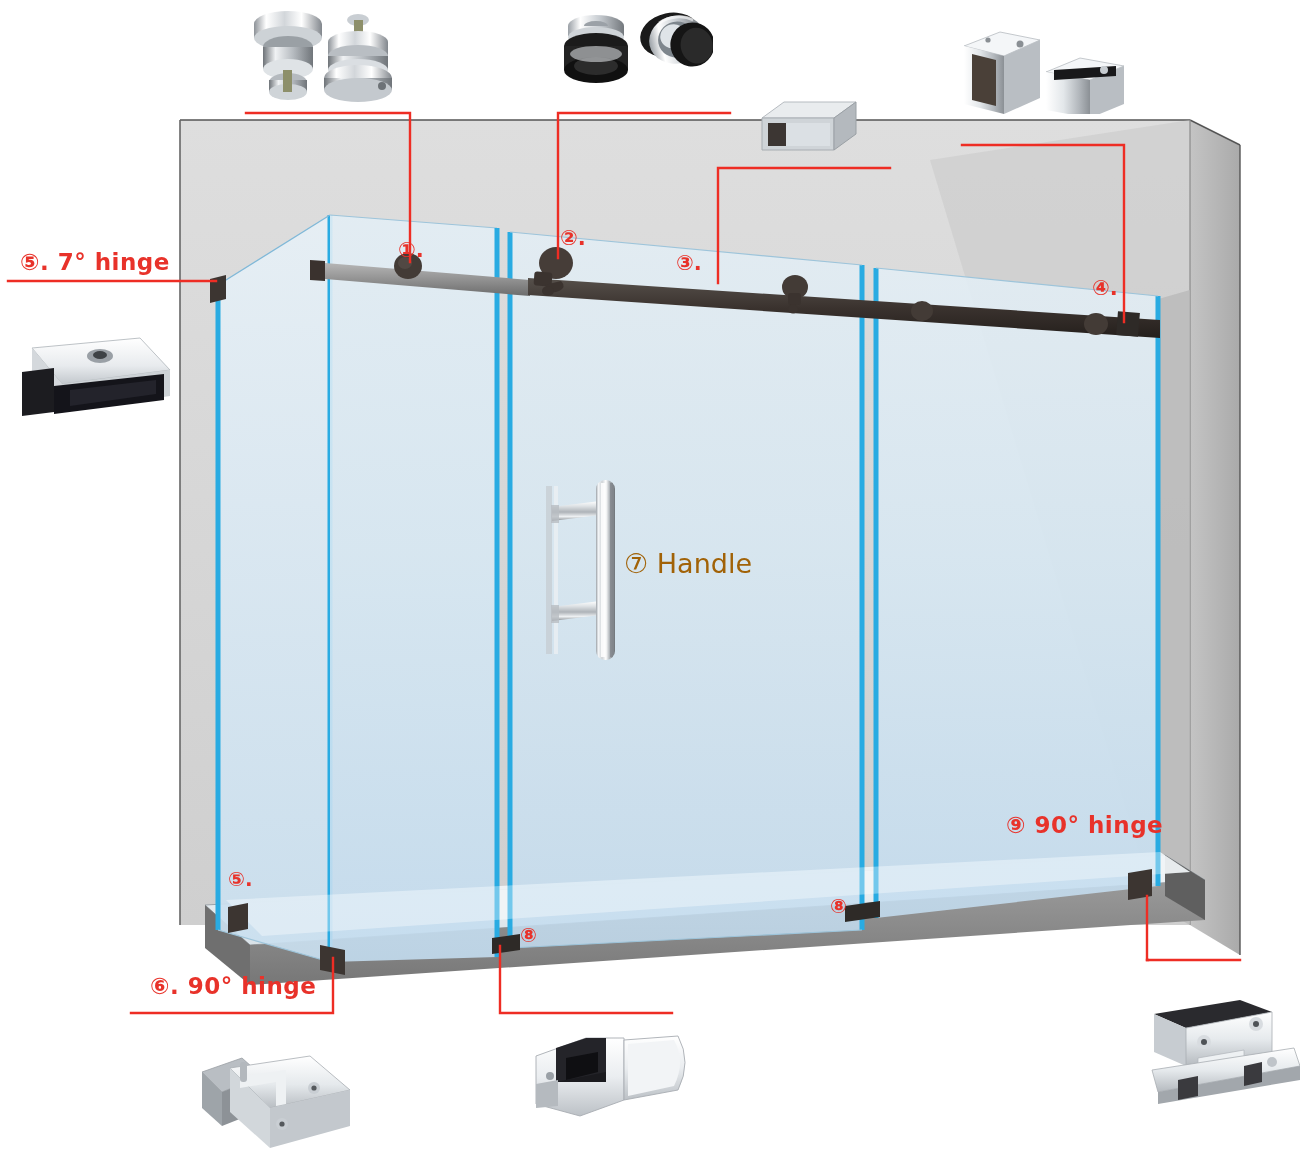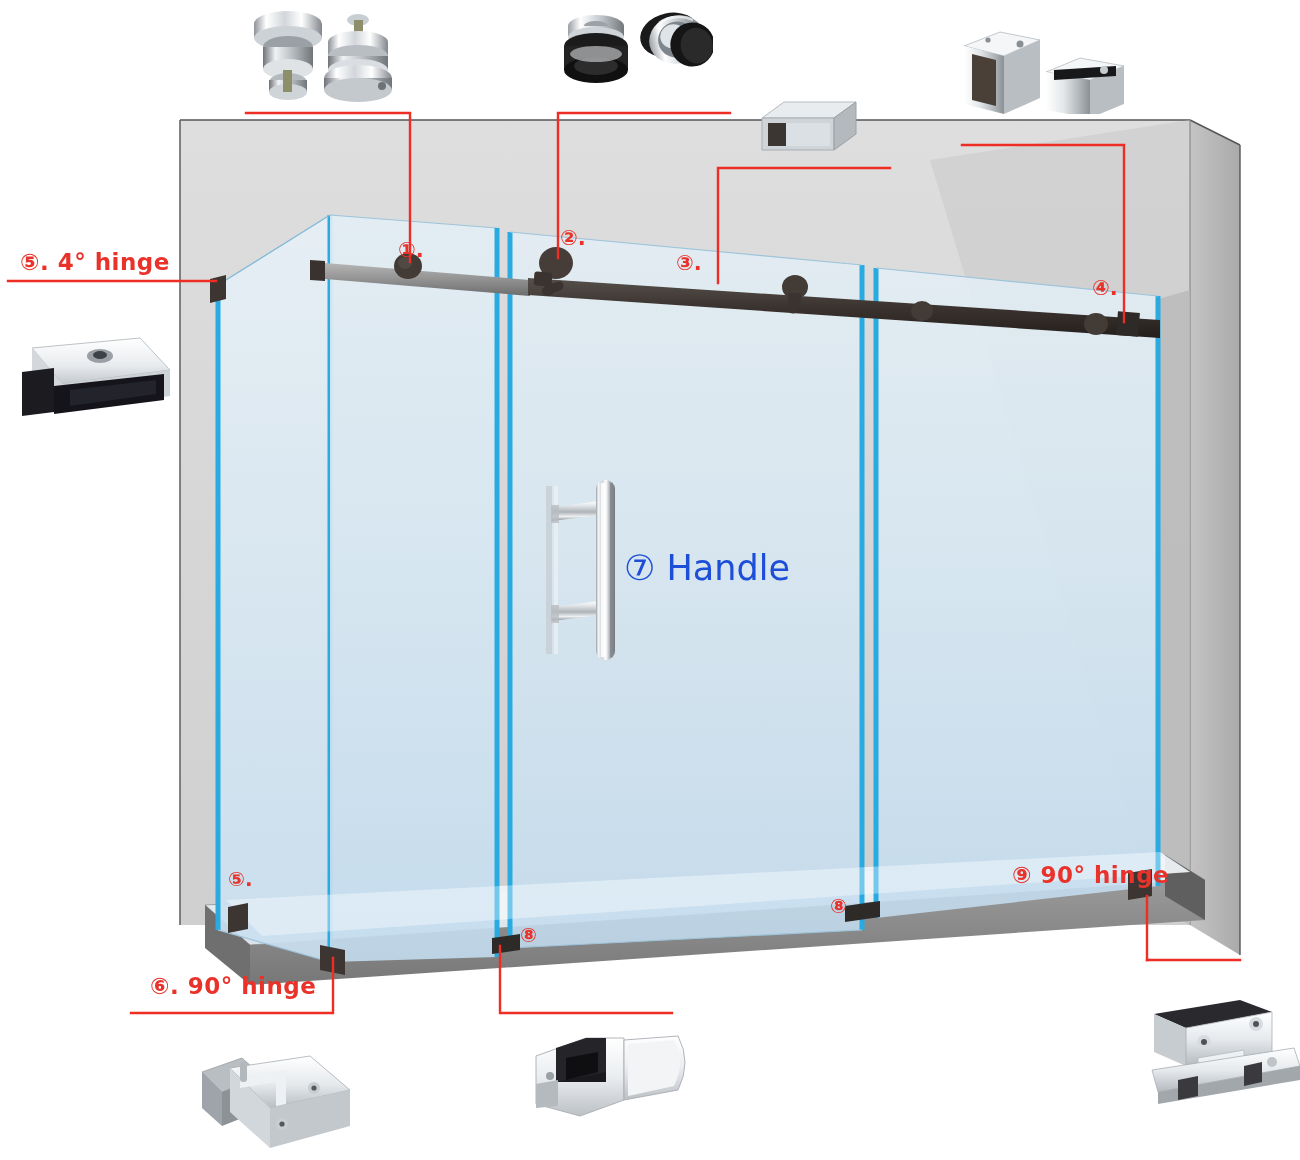--- a/index.html
+++ b/index.html
@@ -1,21 +1,21 @@
 <!DOCTYPE html>
 <html><head>
 <meta charset="utf-8">
 <style>
   html,body{margin:0;padding:0;background:#ffffff;}
   body{width:1300px;height:1160px;position:relative;overflow:hidden;
        font-family:"DejaVu Sans","Liberation Sans",sans-serif;}
   #stage{position:absolute;inset:0;width:1300px;height:1160px;}
   svg.layer{position:absolute;left:0;top:0;width:1300px;height:1160px;overflow:visible;}
   .calloutTxt{position:absolute;color:#e8322a;white-space:nowrap;font-weight:700;}
-  .handleLabel{position:absolute;color:#1d4ed8;font-size:35px;white-space:nowrap;}
+  .handleLabel{position:absolute;color:#a16207;font-size:27px;white-space:nowrap;}
   .photo{position:absolute;}
 </style>
 </head>
 <body>
 
 <div id="stage">
 
   <svg class="layer" viewBox="0 0 1300 1160">
     <defs>
       <linearGradient id="glassG" x1="0" y1="0" x2="0" y2="1">
@@ -415,27 +415,27 @@
   </svg>
 
   <div class="calloutTxt" style="left:398px;top:238px;font-size:21px;">①.</div>
 
   <div class="calloutTxt" style="left:560px;top:226px;font-size:21px;">②.</div>
 
   <div class="calloutTxt" style="left:676px;top:251px;font-size:21px;">③.</div>
 
   <div class="calloutTxt" style="left:1092px;top:276px;font-size:21px;">④.</div>
 
-  <div class="calloutTxt" style="left:20px;top:249px;font-size:23px;letter-spacing:.5px;">⑤. 4° hinge</div>
+  <div class="calloutTxt" style="left:20px;top:249px;font-size:23px;letter-spacing:.5px;">⑤. 7° hinge</div>
 
   <div class="calloutTxt" style="left:228px;top:867px;font-size:20px;">⑤.</div>
 
   <div class="calloutTxt" style="left:140px;top:973px;font-size:23px;letter-spacing:.5px;margin-left:10px;">⑥. 90° hinge</div>
 
   <div class="handleLabel" style="left:624px;top:548px;">⑦ Handle</div>
 
   <div class="calloutTxt" style="left:520px;top:923px;font-size:20px;">⑧</div>
 
   <div class="calloutTxt" style="left:830px;top:894px;font-size:20px;">⑧</div>
 
-  <div class="calloutTxt" style="left:1006px;top:862px;font-size:23px;letter-spacing:.5px;margin-left:6px;">⑨ 90° hinge</div>
+  <div class="calloutTxt" style="left:1006px;top:812px;font-size:23px;letter-spacing:.5px;">⑨ 90° hinge</div>
 
 </div>
 
 </body></html>

